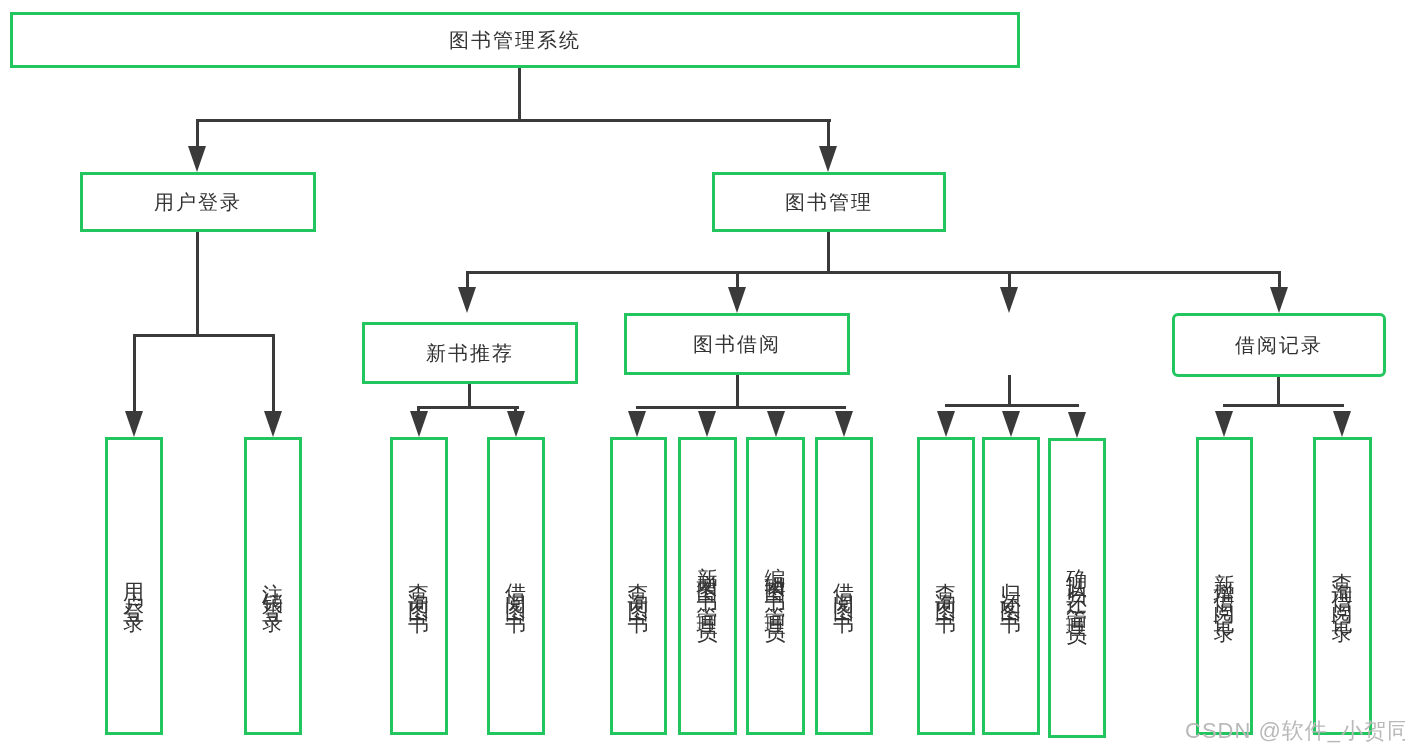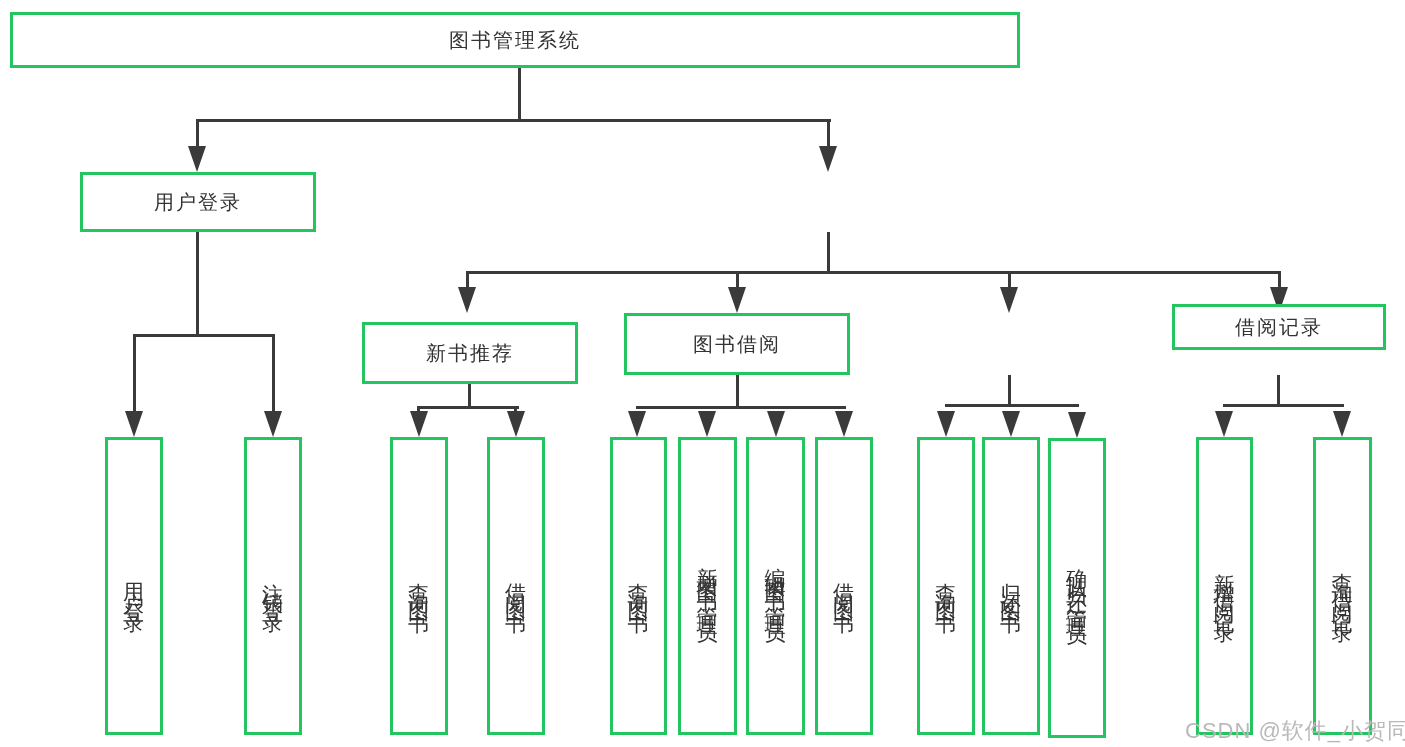--- a/index.html
+++ b/index.html
@@ -28,24 +28,25 @@
   }
 </style>
 </head>
 <body>
 
 <div id="stage">
 
   <div class="box" style="left:10px;top:12px;width:1010px;height:56px;">图书管理系统</div>
 
   <div class="box" style="left:80px;top:172px;width:236px;height:60px;">用户登录</div>
+  <div class="box" style="left:712px;top:172px;width:234px;height:60px;">图书管理</div>
 
   <div class="box" style="left:362px;top:322px;width:216px;height:62px;">新书推荐</div>
   <div class="box" style="left:624px;top:313px;width:226px;height:62px;">图书借阅</div>
-  <div class="box" style="left:1172px;top:304px;width:214px;height:46px;">借阅记录</div>
+  <div class="box" style="left:1172px;top:313px;width:214px;height:64px;border-radius:6px;">借阅记录</div>
 
   <div class="box vbox" style="left:105px;top:437px;width:58px;height:298px;">用户登录</div>
   <div class="box vbox" style="left:244px;top:437px;width:58px;height:298px;">注销登录</div>
 
   <div class="box vbox" style="left:390px;top:437px;width:58px;height:298px;">查询图书</div>
   <div class="box vbox" style="left:487px;top:437px;width:58px;height:298px;">借阅图书</div>
 
   <div class="box vbox" style="left:610px;top:437px;width:57px;height:298px;">查询图书</div>
   <div class="box vbox" style="left:678px;top:437px;width:59px;height:298px;letter-spacing:8px;">新增图书（管理员）</div>
   <div class="box vbox" style="left:746px;top:437px;width:59px;height:298px;letter-spacing:8px;">编辑图书（管理员）</div>

